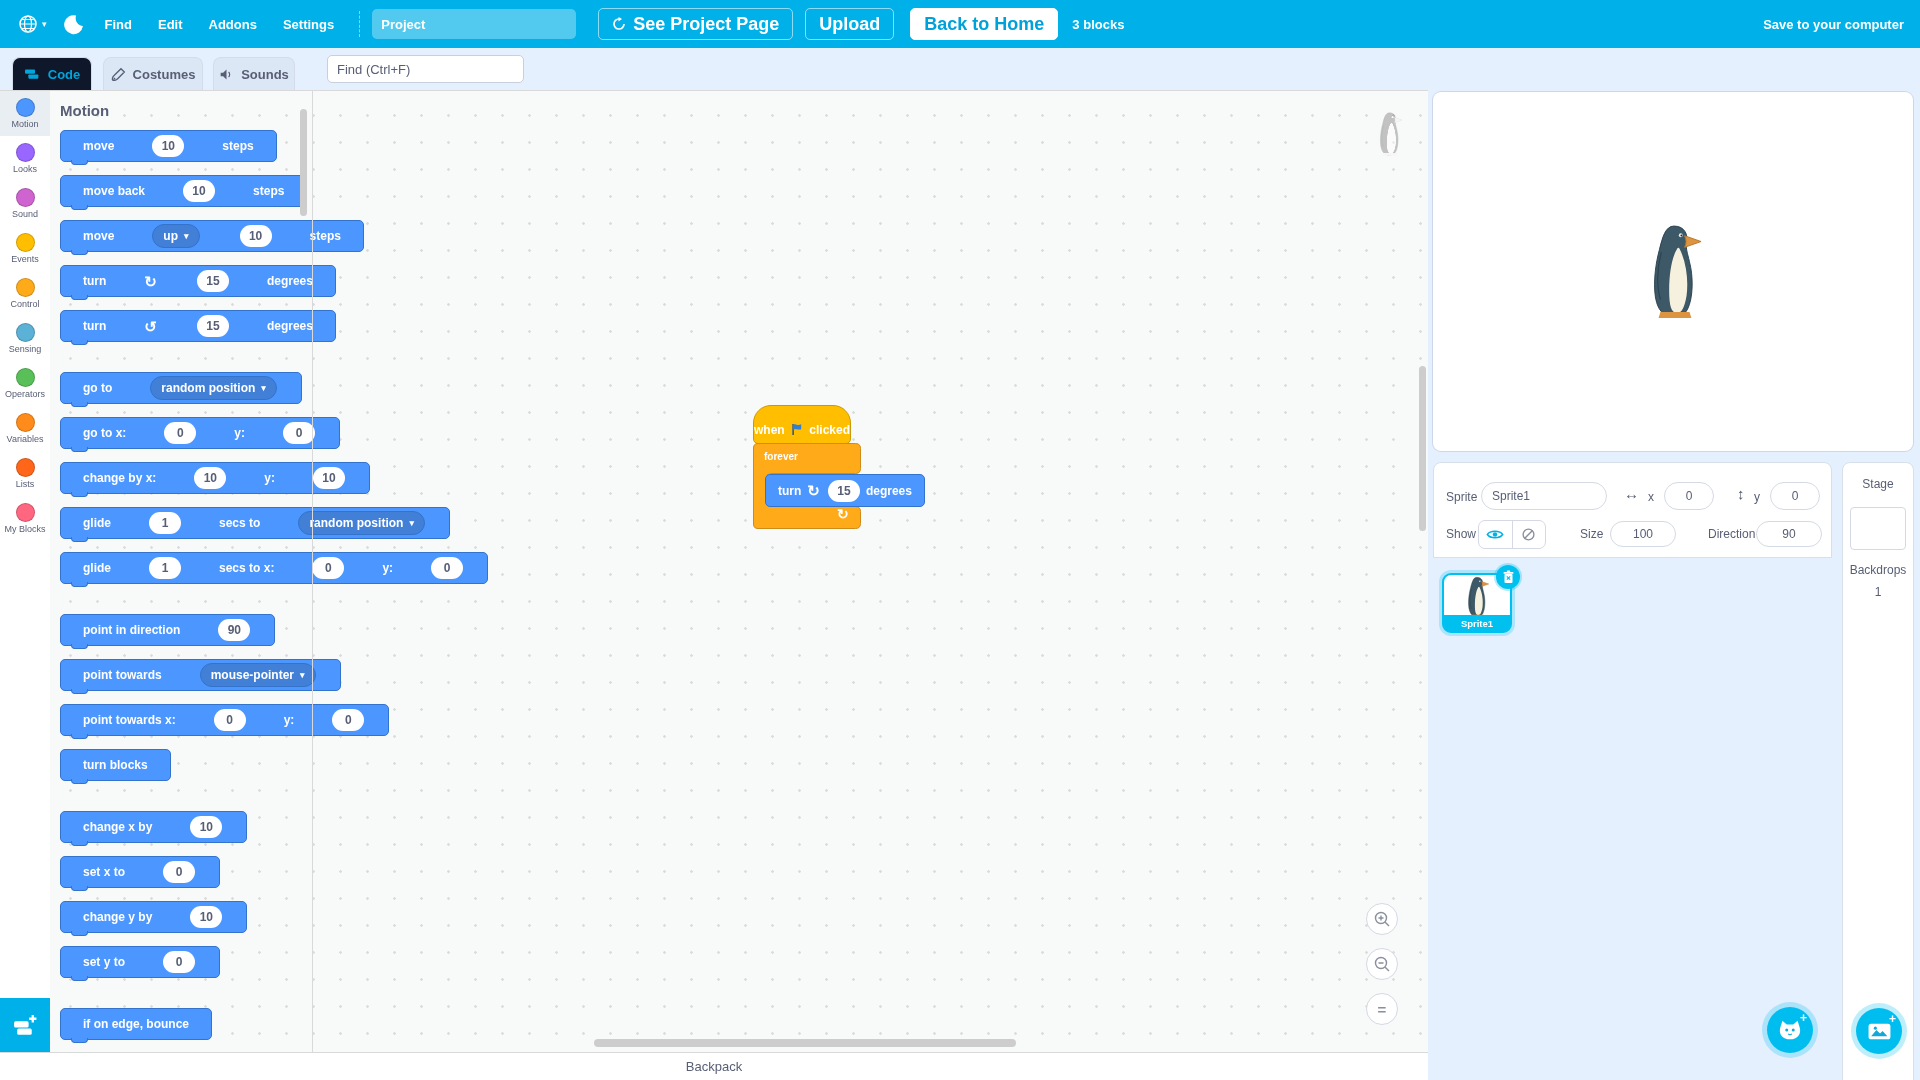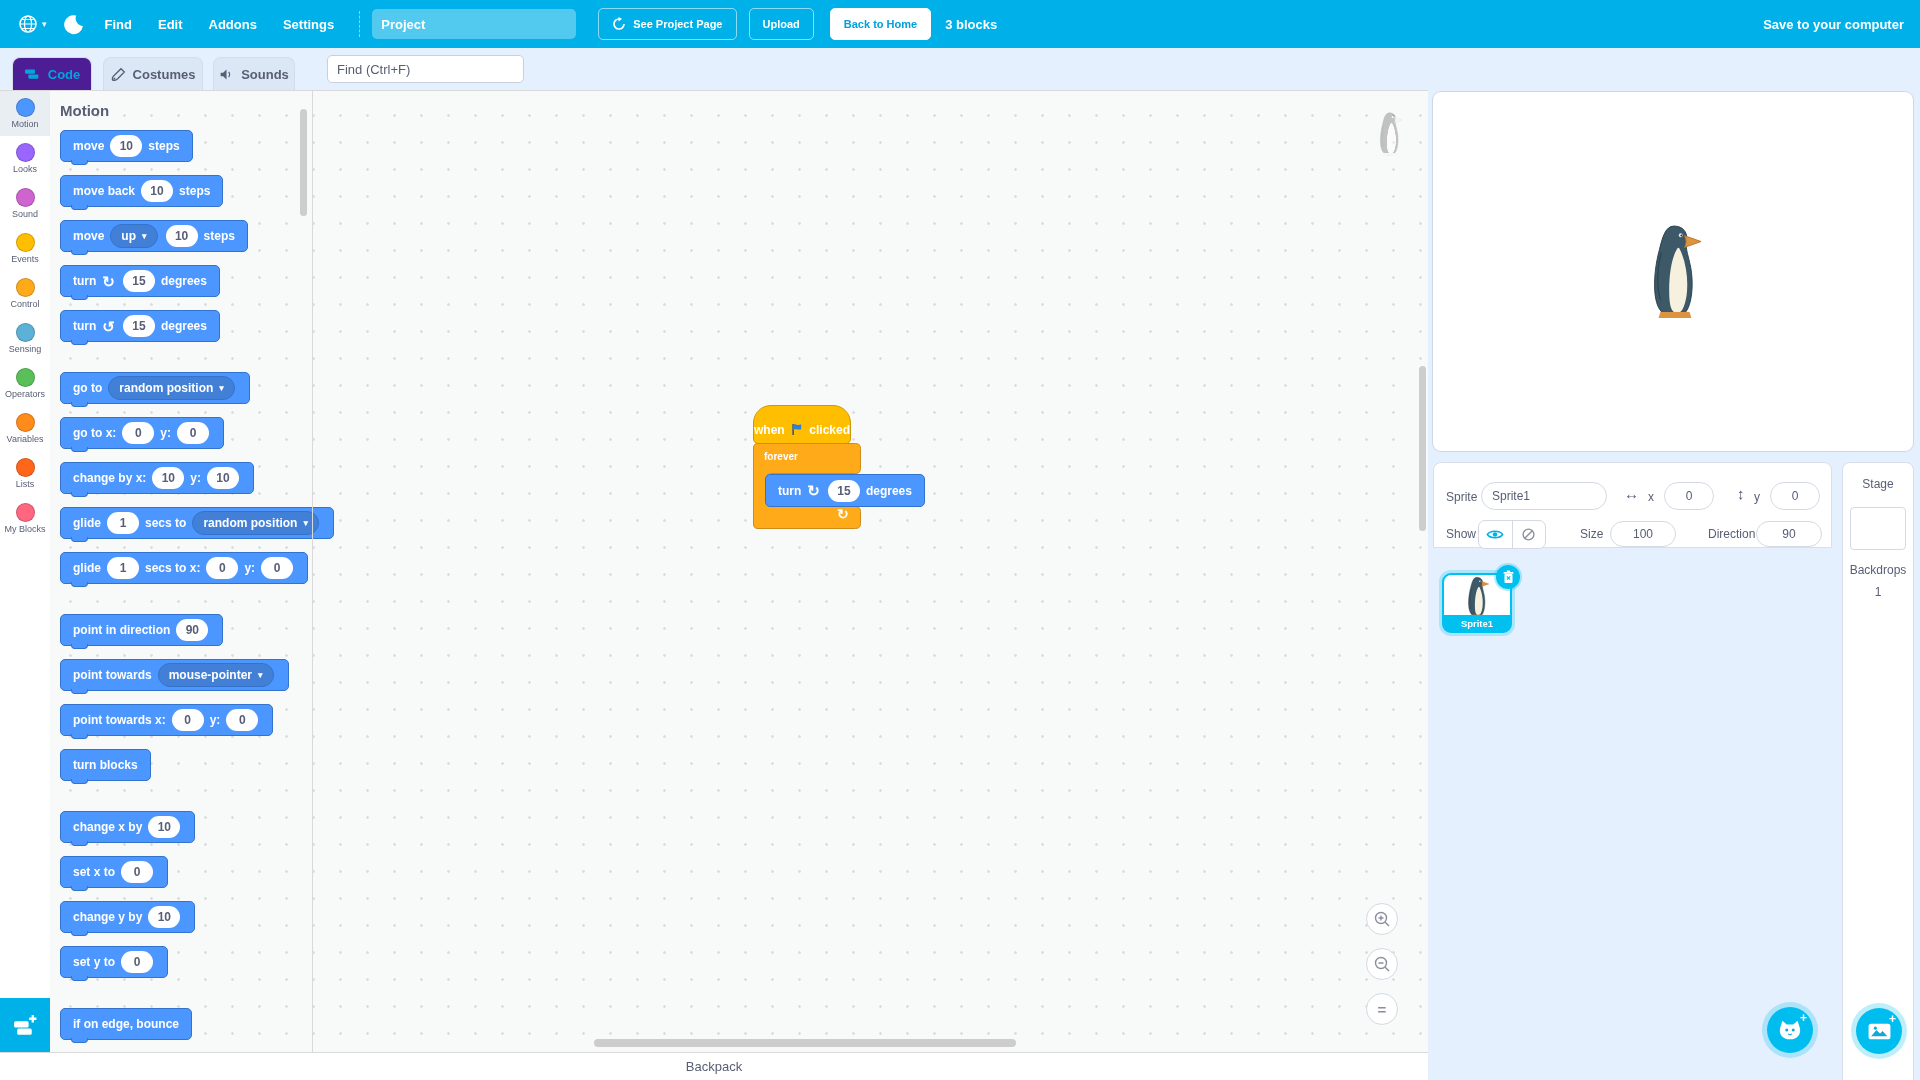--- a/index.html
+++ b/index.html
@@ -8,30 +8,30 @@
   
   .topbar{position:absolute;left:0;top:0;width:1920px;height:48px;background:#00b1e9;
           display:flex;align-items:center;padding-left:10px;box-sizing:border-box;color:#fff;}
   .tb-icobtn{display:flex;align-items:center;gap:4px;padding:0 8px;height:32px;cursor:pointer;}
   #menu-nav{display:flex;align-items:center;height:100%;}
   .menu-item{padding:0 13px;font-size:13px;font-weight:600;height:48px;display:flex;align-items:center;cursor:pointer;}
   .tb-divider{height:26px;border-left:1px dashed rgba(255,255,255,.5);margin:0 12px;}
   .proj-input{width:186px;height:30px;background:rgba(255,255,255,.32);border:none;border-radius:5px;
               color:#fff;font-weight:700;font-size:13px;padding:0 9px;font-family:"Liberation Sans",sans-serif;outline:none;}
   .tb-btn{display:flex;align-items:center;gap:7px;border:1px solid rgba(255,255,255,.55);border-radius:5px;
-          height:32px;padding:0 13px;font-size:11px;font-weight:600;margin-left:12px;cursor:pointer;white-space:nowrap;}
+          height:32px;padding:0 13px;font-size:18px;font-weight:600;margin-left:12px;cursor:pointer;white-space:nowrap;}
   .tb-btn.solid{background:#fff;color:#00a1d8;border-color:#fff;font-weight:700;margin-left:16px;}
   .tb-text{font-size:13px;font-weight:600;margin-left:14px;white-space:nowrap;}
   .tb-save{margin-left:auto;margin-right:16px;font-size:13px;font-weight:600;cursor:pointer;}
   
   .tabrow{position:absolute;left:0;top:48px;width:1920px;height:42px;background:#e5f0ff;}
   .tab{position:absolute;top:9px;height:33px;border:1px solid #d4dceb;border-bottom:none;border-radius:8px 8px 0 0;
        background:#dce7f5;display:flex;align-items:center;justify-content:center;gap:7px;
        font-size:13px;font-weight:600;color:#575e75;cursor:pointer;box-sizing:border-box;}
-  .tab.active{background:#4c1d95;color:#00a5dc;z-index:2;}
+  .tab.active{background:#0f172a;color:#00a5dc;z-index:2;}
   .find{position:absolute;left:327px;top:7px;width:197px;height:28px;border:1px solid #c9cfdb;border-radius:5px;
         background:#fff;font-size:13px;color:#575e75;padding:0 9px;box-sizing:border-box;font-family:"Liberation Sans",sans-serif;outline:none;}
   .find::placeholder{color:#575e75;opacity:1;}
   .ctrl{position:absolute;cursor:pointer;}
   .slider-track{position:absolute;left:1553px;top:69px;width:47px;height:6px;border-radius:3px;background:#efa3d2;}
   .slider-knob{position:absolute;left:1591px;top:64px;width:15px;height:15px;border-radius:50%;background:#d44fae;cursor:pointer;}
   .lay-group{position:absolute;left:1809px;top:57px;width:60px;height:28px;background:#fff;border:1px solid #d4d9e3;
              border-radius:5px;display:flex;box-sizing:border-box;}
   .lay-btn{flex:1;display:flex;align-items:center;justify-content:center;cursor:pointer;}
   .lay-btn:first-child{border-right:1px solid #d4d9e3;}
@@ -47,21 +47,21 @@
            align-items:center;justify-content:center;cursor:pointer;}
   
   .workarea{position:absolute;left:50px;top:90px;width:1378px;height:962px;background:#f8f9f9;border-top:1px solid #d9d9d9;box-sizing:border-box;
      background-image:radial-gradient(circle,#dcdcdc 1.2px,rgba(0,0,0,0) 1.5px);background-size:27px 27px;background-position:7px 11px;}
   .pal-divider{position:absolute;left:262px;top:0;width:1px;height:100%;background:#d9d9d9;}
   .pal-header{font-size:15px;font-weight:700;color:#575e75;margin:0 0 11px 0;padding-top:11px;}
   #palette{position:absolute;left:10px;top:0;width:245px;}
   #palette-blocks{display:flex;flex-direction:column;align-items:flex-start;}
   .pblock{position:relative;display:inline-flex;align-items:center;height:32px;background:#4c97ff;
           border:1px solid #3373cc;border-radius:5px;color:#fff;font-weight:700;font-size:12px;
-          padding:0 10px;margin-bottom:13px;box-sizing:border-box;cursor:grab;white-space:nowrap;}
+          padding:0 20px;margin-bottom:13px;box-sizing:border-box;cursor:grab;white-space:nowrap;gap:32px;}
   .pblock.gap{margin-bottom:30px;}
   .bump{position:absolute;left:10px;bottom:-4px;width:15px;height:4px;background:#4c97ff;
         border:1px solid #3373cc;border-top:none;border-radius:0 0 4px 4px;}
   .b-lab{margin:0 2px;}
   .b-num{background:#fff;color:#575e75;border-radius:999px;min-width:18px;height:22px;display:inline-flex;
          align-items:center;justify-content:center;margin:0 4px;font-weight:600;padding:0 7px;cursor:text;}
   .b-drop{background:#4280d7;border:1px solid #3373cc;border-radius:999px;height:22px;display:inline-flex;
           align-items:center;margin:0 4px;padding:0 10px;gap:6px;font-weight:700;cursor:pointer;}
   .b-drop .caret{font-size:9px;}
   .b-ico{margin:0 4px;font-size:15px;line-height:1;}
@@ -79,21 +79,21 @@
   .ghost{position:absolute;left:1326px;top:20px;filter:grayscale(1) brightness(1.55);opacity:.45;}
   .zoombtn{position:absolute;left:1316px;width:32px;height:32px;border-radius:50%;background:#fff;
            border:1px solid #d4d9e3;display:flex;align-items:center;justify-content:center;box-sizing:border-box;
            cursor:pointer;color:#8a8f9d;font-size:15px;font-weight:700;}
   
   .backpack{position:absolute;left:0;top:1052px;width:1428px;height:28px;background:#fff;border-top:1px solid #d9d9d9;
             display:flex;align-items:center;justify-content:center;font-size:13px;color:#575e75;box-sizing:border-box;cursor:pointer;}
   
   .stagecard{position:absolute;left:1433px;top:92px;width:480px;height:359px;background:#fff;border-radius:8px;
              box-shadow:0 0 0 1px rgba(0,0,0,.10);}
-  .spritecard{position:absolute;left:1433px;top:462px;width:399px;height:86px;background:#fff;
+  .spritecard{position:absolute;left:1433px;top:462px;width:399px;height:96px;background:#fff;
               border:1px solid #d9dfe8;border-radius:8px 8px 0 0;box-sizing:border-box;}
   .sp-lab{position:absolute;font-size:12px;color:#575e75;}
   .pill{position:absolute;background:#fff;border:1px solid #d4d9e3;border-radius:999px;font-size:12px;color:#575e75;
         text-align:center;box-sizing:border-box;font-family:"Liberation Sans",sans-serif;outline:none;}
   .eyegroup{position:absolute;left:44px;top:57px;width:68px;height:29px;border:1px solid #d4d9e3;border-radius:7px;
             display:flex;box-sizing:border-box;overflow:hidden;background:#fff;}
   .eyebtn{flex:1;display:flex;align-items:center;justify-content:center;cursor:pointer;}
   .eyebtn:first-child{border-right:1px solid #d4d9e3;}
   .arr-ico{font-size:15px;font-weight:700;color:#575e75;}
   .stagecol{position:absolute;left:1842px;top:462px;width:72px;height:758px;background:#fff;

